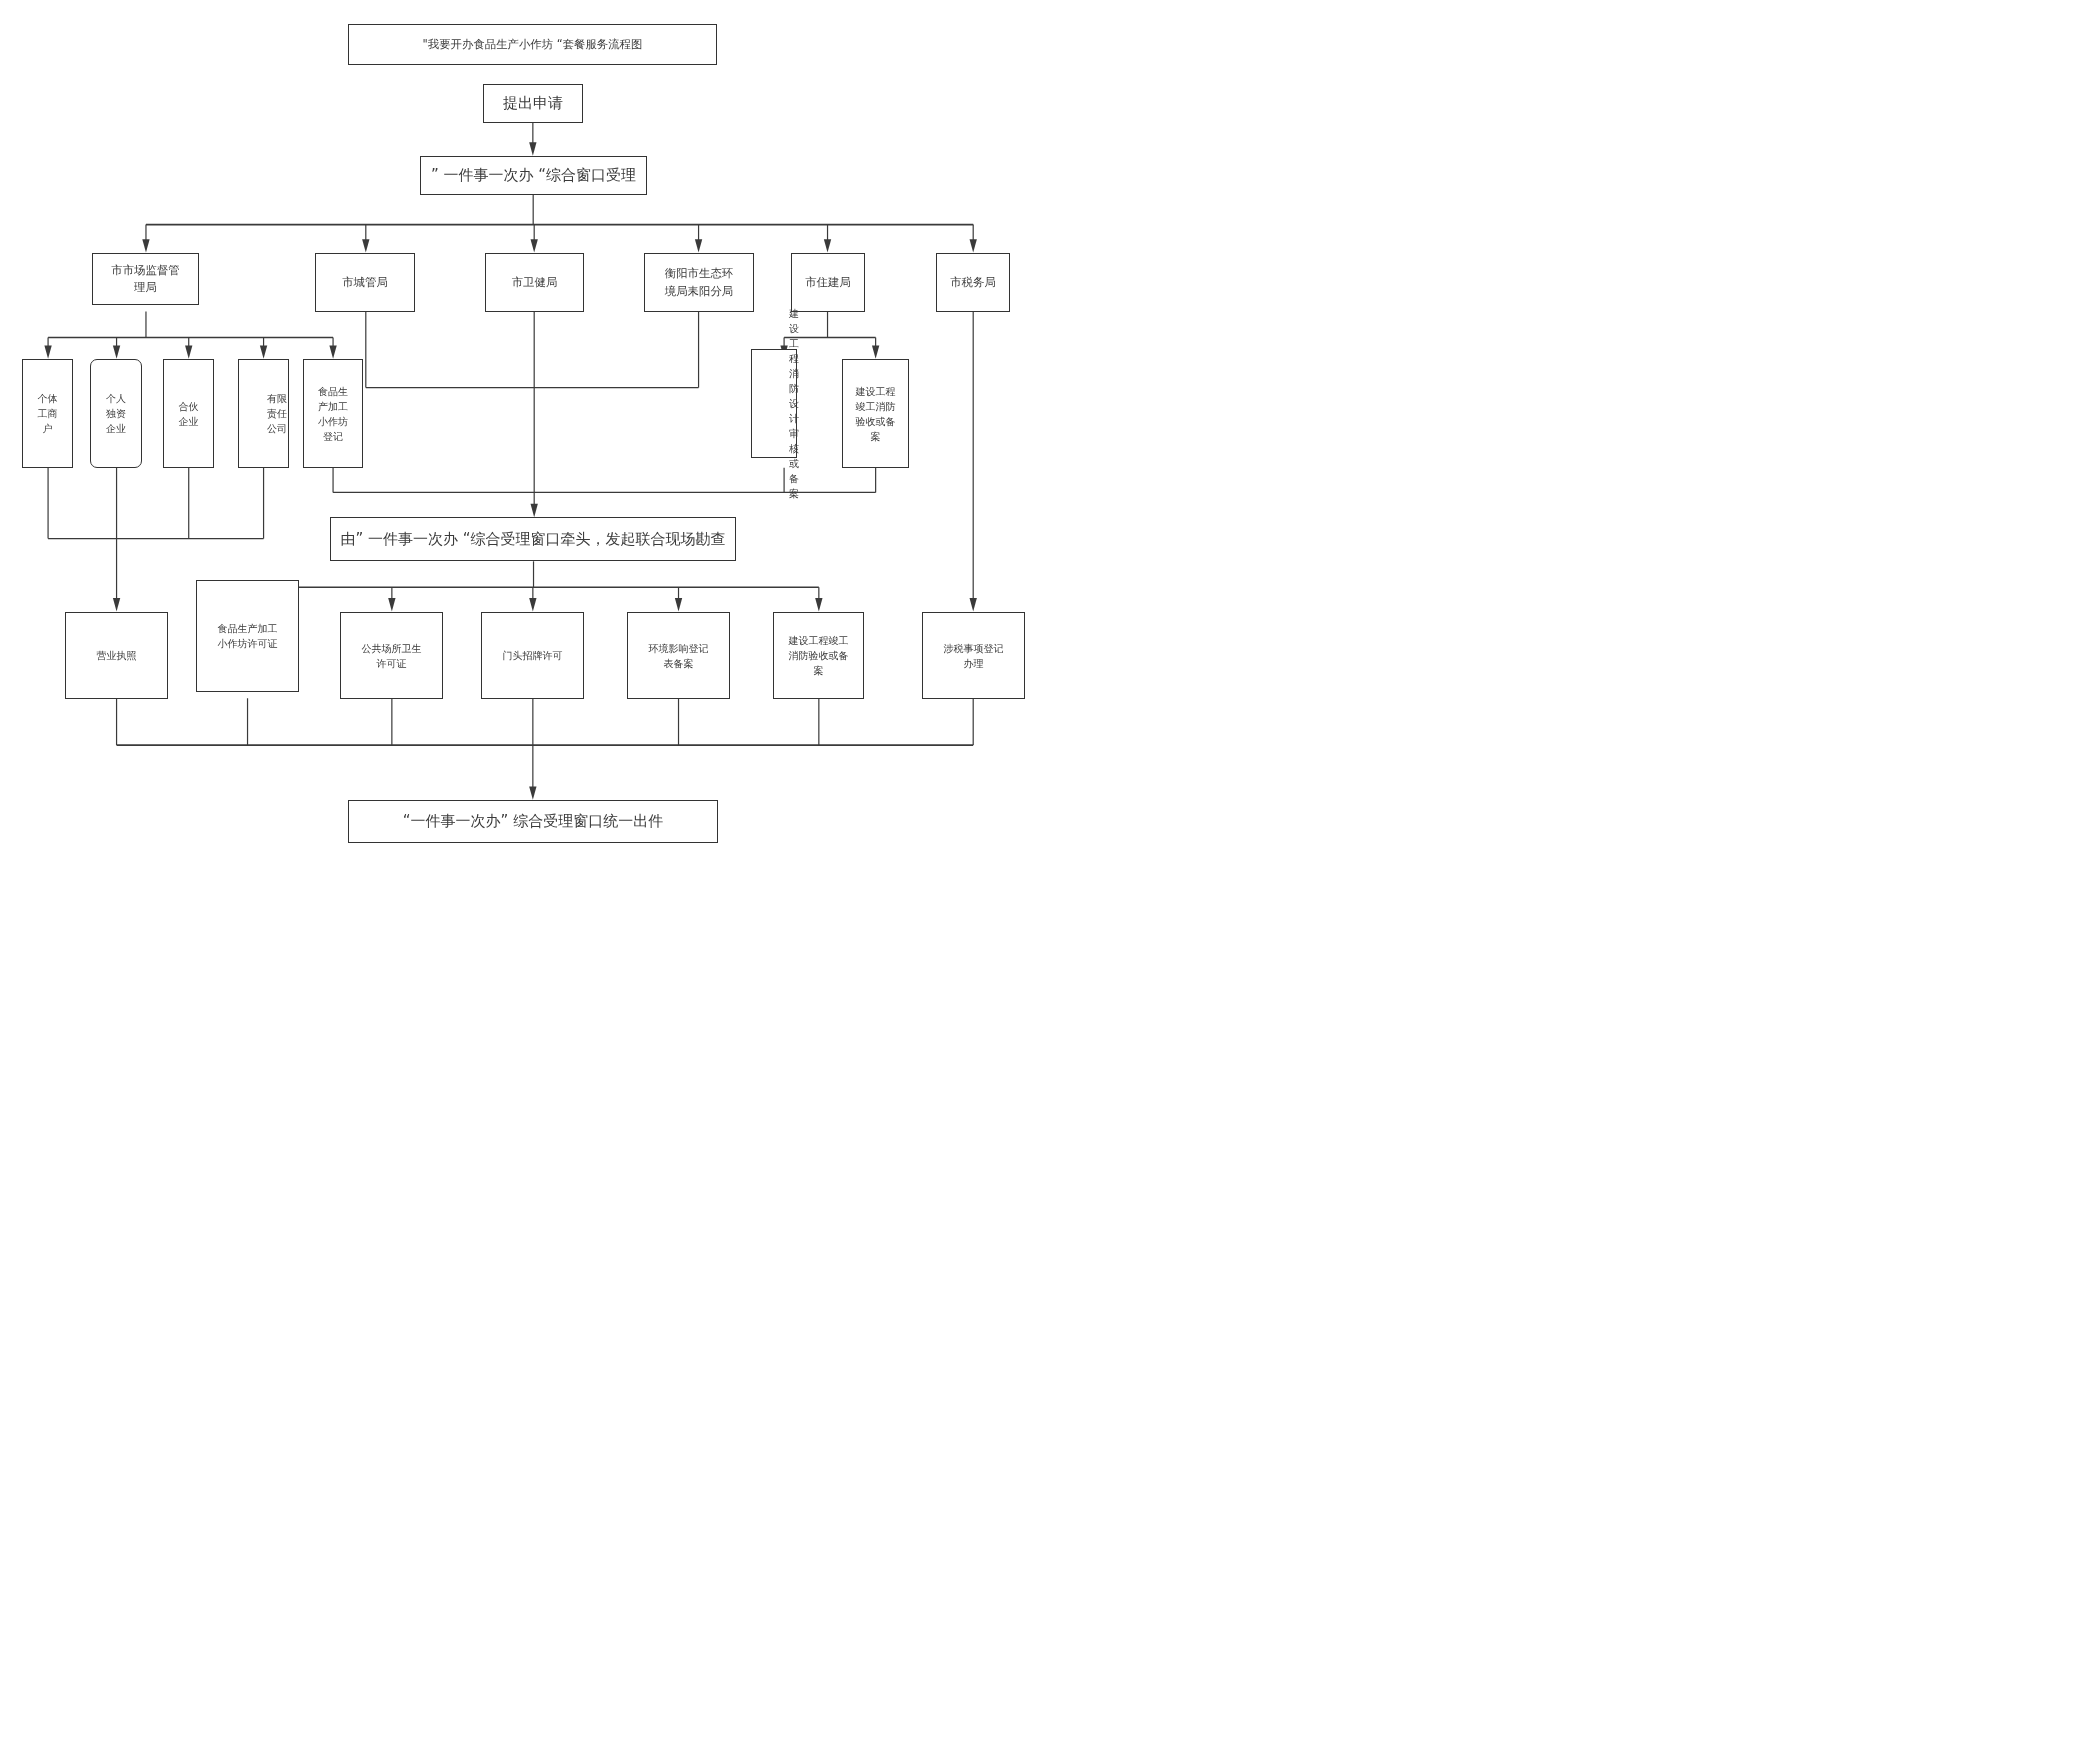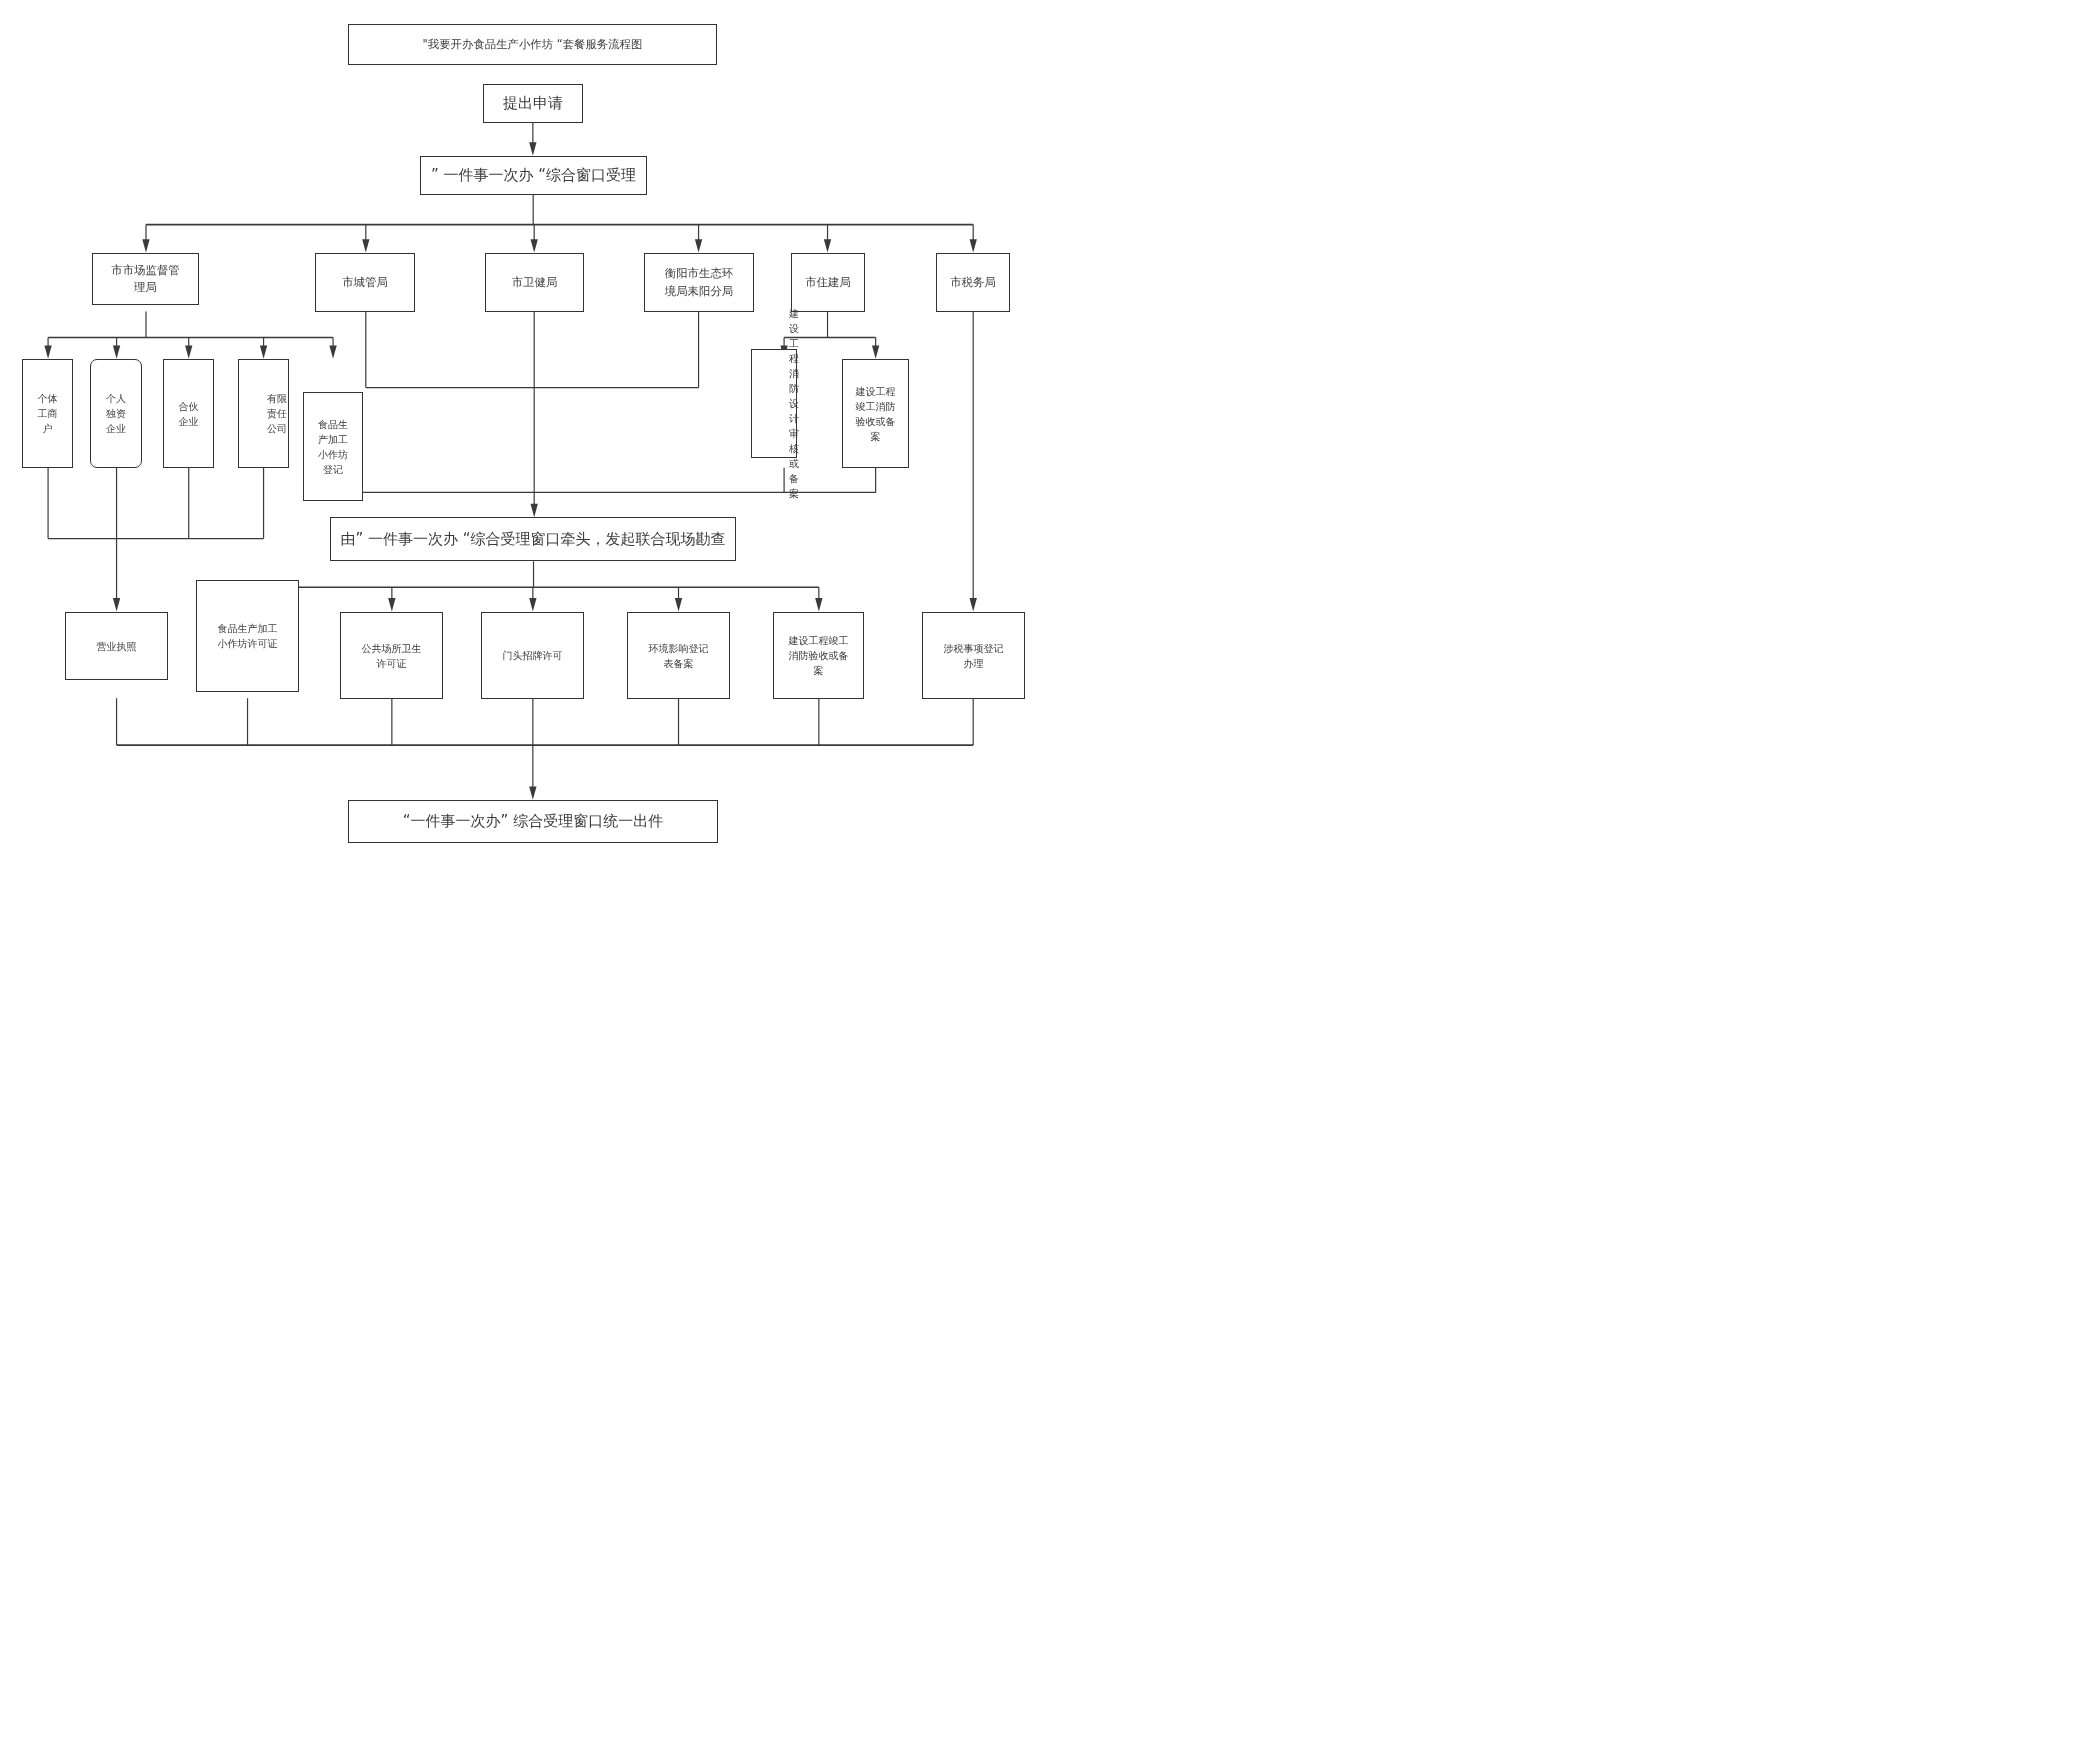--- a/index.html
+++ b/index.html
@@ -142,36 +142,36 @@
   </div>
   <div class="node mw32" style="left:90px;top:359px;width:52px;height:109px;border-radius:7px;">
     <span class="t">个人独资企业</span>
   </div>
   <div class="node mw32" style="left:163px;top:359px;width:51px;height:109px;align-items:center;">
     <span class="t">合伙企业</span>
   </div>
   <div class="node mw32" style="left:238px;top:359px;width:51px;height:109px;justify-content:flex-end;">
     <span class="t">有限责任公司</span>
   </div>
-  <div class="node mw47" style="left:303px;top:359px;width:60px;height:109px;margin-top:33px;">
+  <div class="node mw47" style="left:303px;top:359px;width:60px;height:109px;">
     <span class="t">食品生产加工小作坊登记</span>
   </div>
 
   <div class="node mw62" style="left:751px;top:349px;width:46px;height:109px;padding-left:40px;">
     <span class="t">建设工程消防设计审核或备案</span>
   </div>
   <div class="node mw62" style="left:842px;top:359px;width:67px;height:109px;">
     <span class="t">建设工程竣工消防验收或备案</span>
   </div>
 
   <div class="node f16" style="left:330px;top:517px;width:406px;height:44px;">
     <span class="t">由” 一件事一次办 “综合受理窗口牵头，发起联合现场勘查</span>
   </div>
 
-  <div class="node mw94" style="left:65px;top:612px;width:103px;height:68px;text-align:center;">
+  <div class="node mw94" style="left:65px;top:612px;width:103px;height:87px;text-align:center;">
     <span class="t">营业执照</span>
   </div>
   <div class="node mw94" style="left:196px;top:580px;width:103px;height:112px;">
     <span class="t">食品生产加工小作坊许可证</span>
   </div>
   <div class="node mw94" style="left:340px;top:612px;width:103px;height:87px;">
     <span class="t">公共场所卫生许可证</span>
   </div>
   <div class="node mw94" style="left:481px;top:612px;width:103px;height:87px;">
     <span class="t">门头招牌许可</span>

